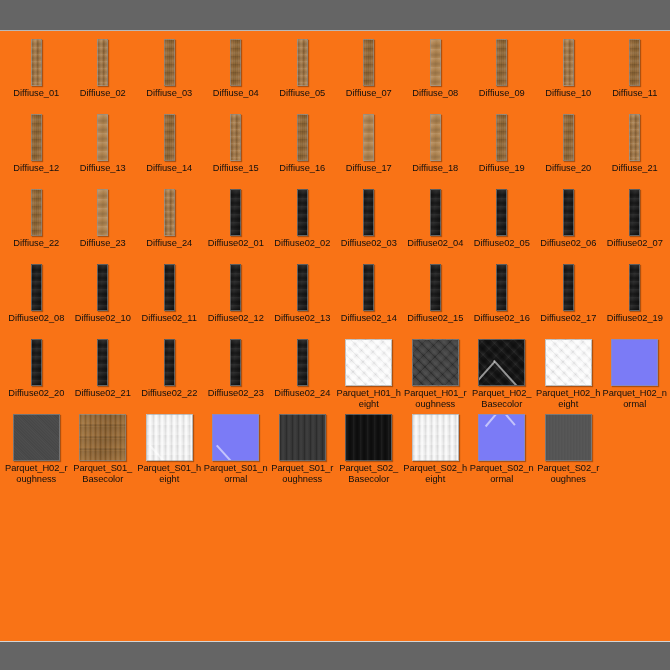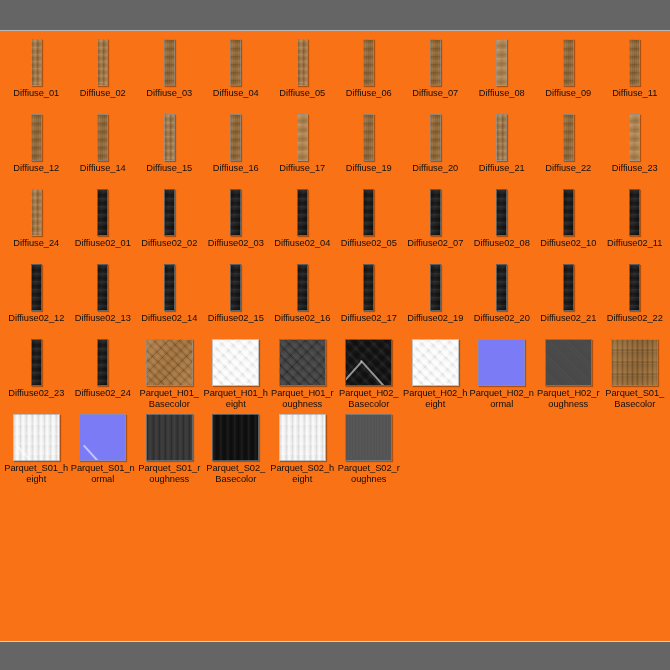--- a/index.html
+++ b/index.html
@@ -298,54 +298,62 @@
         <div class="tile">
           <div class="thumb-box">
             <div class="thumb strip tex-wood-light"></div>
           </div>
           <div class="label">Diffiuse_05</div>
         </div>
         <div class="tile">
           <div class="thumb-box">
             <div class="thumb strip tex-wood-mid"></div>
           </div>
-          <div class="label">Diffiuse_06</div>
-        </div>
-        <div class="tile">
-          <div class="thumb-box">
-            <div class="thumb strip tex-wood-mid"></div>
-          </div>
           <div class="label">Diffiuse_07</div>
         </div>
         <div class="tile">
           <div class="thumb-box">
             <div class="thumb strip tex-wood-warm"></div>
           </div>
           <div class="label">Diffiuse_08</div>
         </div>
         <div class="tile">
           <div class="thumb-box">
             <div class="thumb strip tex-wood-mid"></div>
           </div>
           <div class="label">Diffiuse_09</div>
         </div>
         <div class="tile">
           <div class="thumb-box">
+            <div class="thumb strip tex-wood-light"></div>
+          </div>
+          <div class="label">Diffiuse_10</div>
+        </div>
+        <div class="tile">
+          <div class="thumb-box">
             <div class="thumb strip tex-wood-mid"></div>
           </div>
           <div class="label">Diffiuse_11</div>
         </div>
         <div class="tile">
           <div class="thumb-box">
             <div class="thumb strip tex-wood-mid"></div>
           </div>
           <div class="label">Diffiuse_12</div>
         </div>
         <div class="tile">
           <div class="thumb-box">
+            <div class="thumb strip tex-wood-warm">
+              <span class="seam d2"></span>
+            </div>
+          </div>
+          <div class="label">Diffiuse_13</div>
+        </div>
+        <div class="tile">
+          <div class="thumb-box">
             <div class="thumb strip tex-wood-mid"></div>
           </div>
           <div class="label">Diffiuse_14</div>
         </div>
         <div class="tile">
           <div class="thumb-box">
             <div class="thumb strip tex-wood-light"></div>
           </div>
           <div class="label">Diffiuse_15</div>
         </div>
@@ -356,20 +364,28 @@
           <div class="label">Diffiuse_16</div>
         </div>
         <div class="tile">
           <div class="thumb-box">
             <div class="thumb strip tex-wood-warm"></div>
           </div>
           <div class="label">Diffiuse_17</div>
         </div>
         <div class="tile">
           <div class="thumb-box">
+            <div class="thumb strip tex-wood-warm">
+              <span class="seam d1"></span>
+            </div>
+          </div>
+          <div class="label">Diffiuse_18</div>
+        </div>
+        <div class="tile">
+          <div class="thumb-box">
             <div class="thumb strip tex-wood-mid"></div>
           </div>
           <div class="label">Diffiuse_19</div>
         </div>
         <div class="tile">
           <div class="thumb-box">
             <div class="thumb strip tex-wood-mid"></div>
           </div>
           <div class="label">Diffiuse_20</div>
         </div>
@@ -424,20 +440,26 @@
         <div class="tile">
           <div class="thumb-box">
             <div class="thumb strip tex-dark-strip"></div>
           </div>
           <div class="label">Diffiuse02_05</div>
         </div>
         <div class="tile">
           <div class="thumb-box">
             <div class="thumb strip tex-dark-strip"></div>
           </div>
+          <div class="label">Diffiuse02_06</div>
+        </div>
+        <div class="tile">
+          <div class="thumb-box">
+            <div class="thumb strip tex-dark-strip"></div>
+          </div>
           <div class="label">Diffiuse02_07</div>
         </div>
         <div class="tile">
           <div class="thumb-box">
             <div class="thumb strip tex-dark-strip"></div>
           </div>
           <div class="label">Diffiuse02_08</div>
         </div>
         <div class="tile">
           <div class="thumb-box">
@@ -515,26 +537,20 @@
           <div class="thumb-box">
             <div class="thumb strip tex-dark-strip"></div>
           </div>
           <div class="label">Diffiuse02_23</div>
         </div>
         <div class="tile">
           <div class="thumb-box">
             <div class="thumb strip tex-dark-strip"></div>
           </div>
           <div class="label">Diffiuse02_24</div>
-        </div>
-        <div class="tile">
-          <div class="thumb-box">
-            <div class="thumb square tex-parq-h-base"></div>
-          </div>
-          <div class="label">Parquet_H01_Basecolor</div>
         </div>
         <div class="tile">
           <div class="thumb-box">
             <div class="thumb square tex-parq-h-height"></div>
           </div>
           <div class="label">Parquet_H01_height</div>
         </div>
         <div class="tile">
           <div class="thumb-box">
             <div class="thumb square tex-parq-h-rough"></div>
@@ -603,20 +619,29 @@
           <div class="label">Parquet_S02_Basecolor</div>
         </div>
         <div class="tile">
           <div class="thumb-box">
             <div class="thumb square tex-parq-s-height"></div>
           </div>
           <div class="label">Parquet_S02_height</div>
         </div>
         <div class="tile">
           <div class="thumb-box">
+            <div class="thumb square tex-normal">
+              <span class="seam topnotch-l"></span>
+              <span class="seam topnotch-r"></span>
+            </div>
+          </div>
+          <div class="label">Parquet_S02_normal</div>
+        </div>
+        <div class="tile">
+          <div class="thumb-box">
             <div class="thumb square tex-parq-s-rough2"></div>
           </div>
           <div class="label">Parquet_S02_roughnes</div>
         </div>
       </div>
   </div>
 
   <div class="chrome-bar bottom"></div>
 
 </div>

